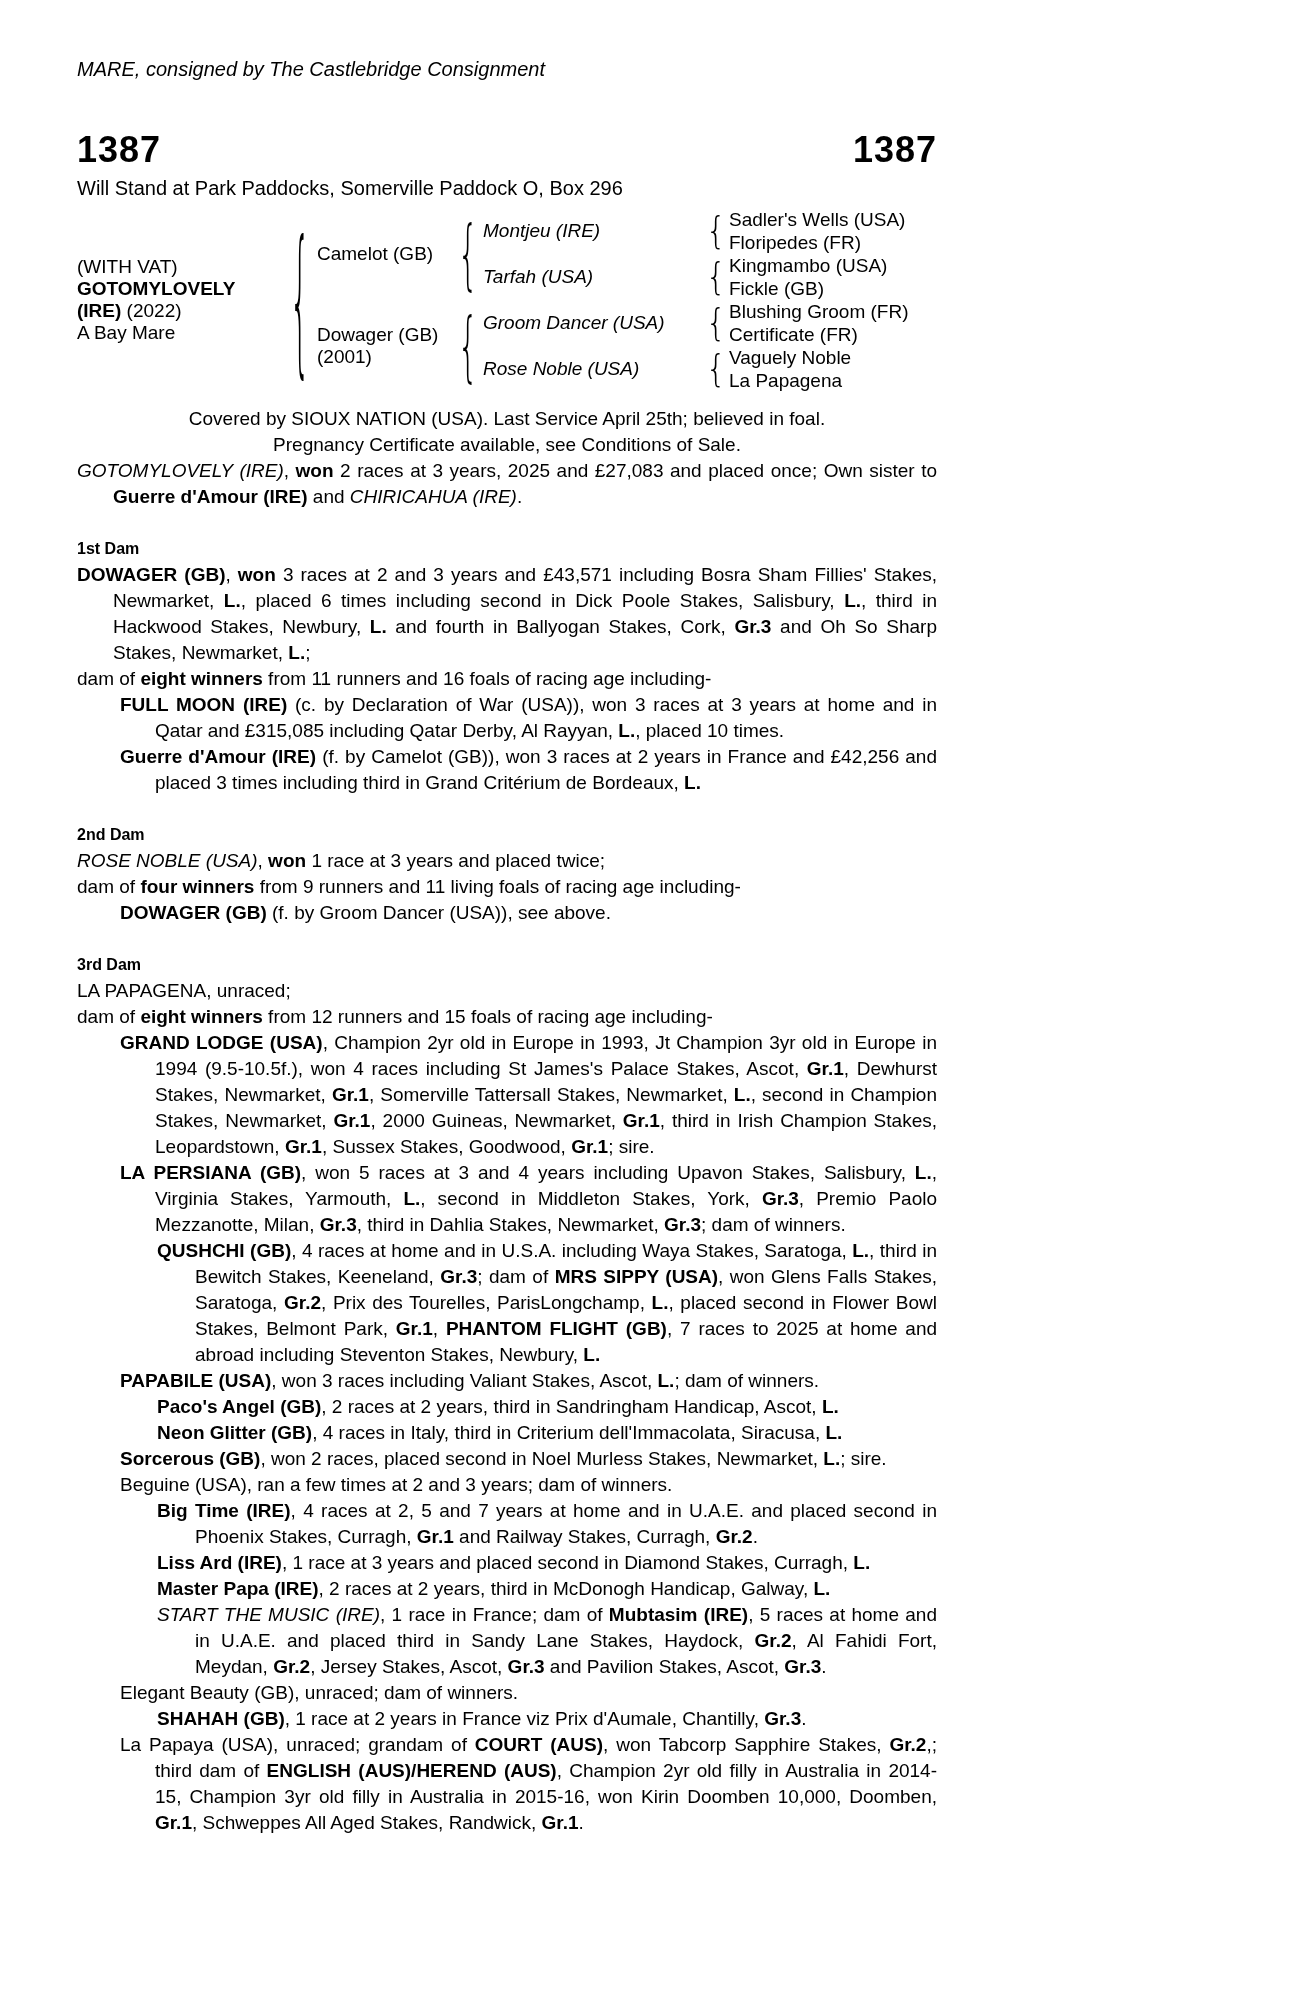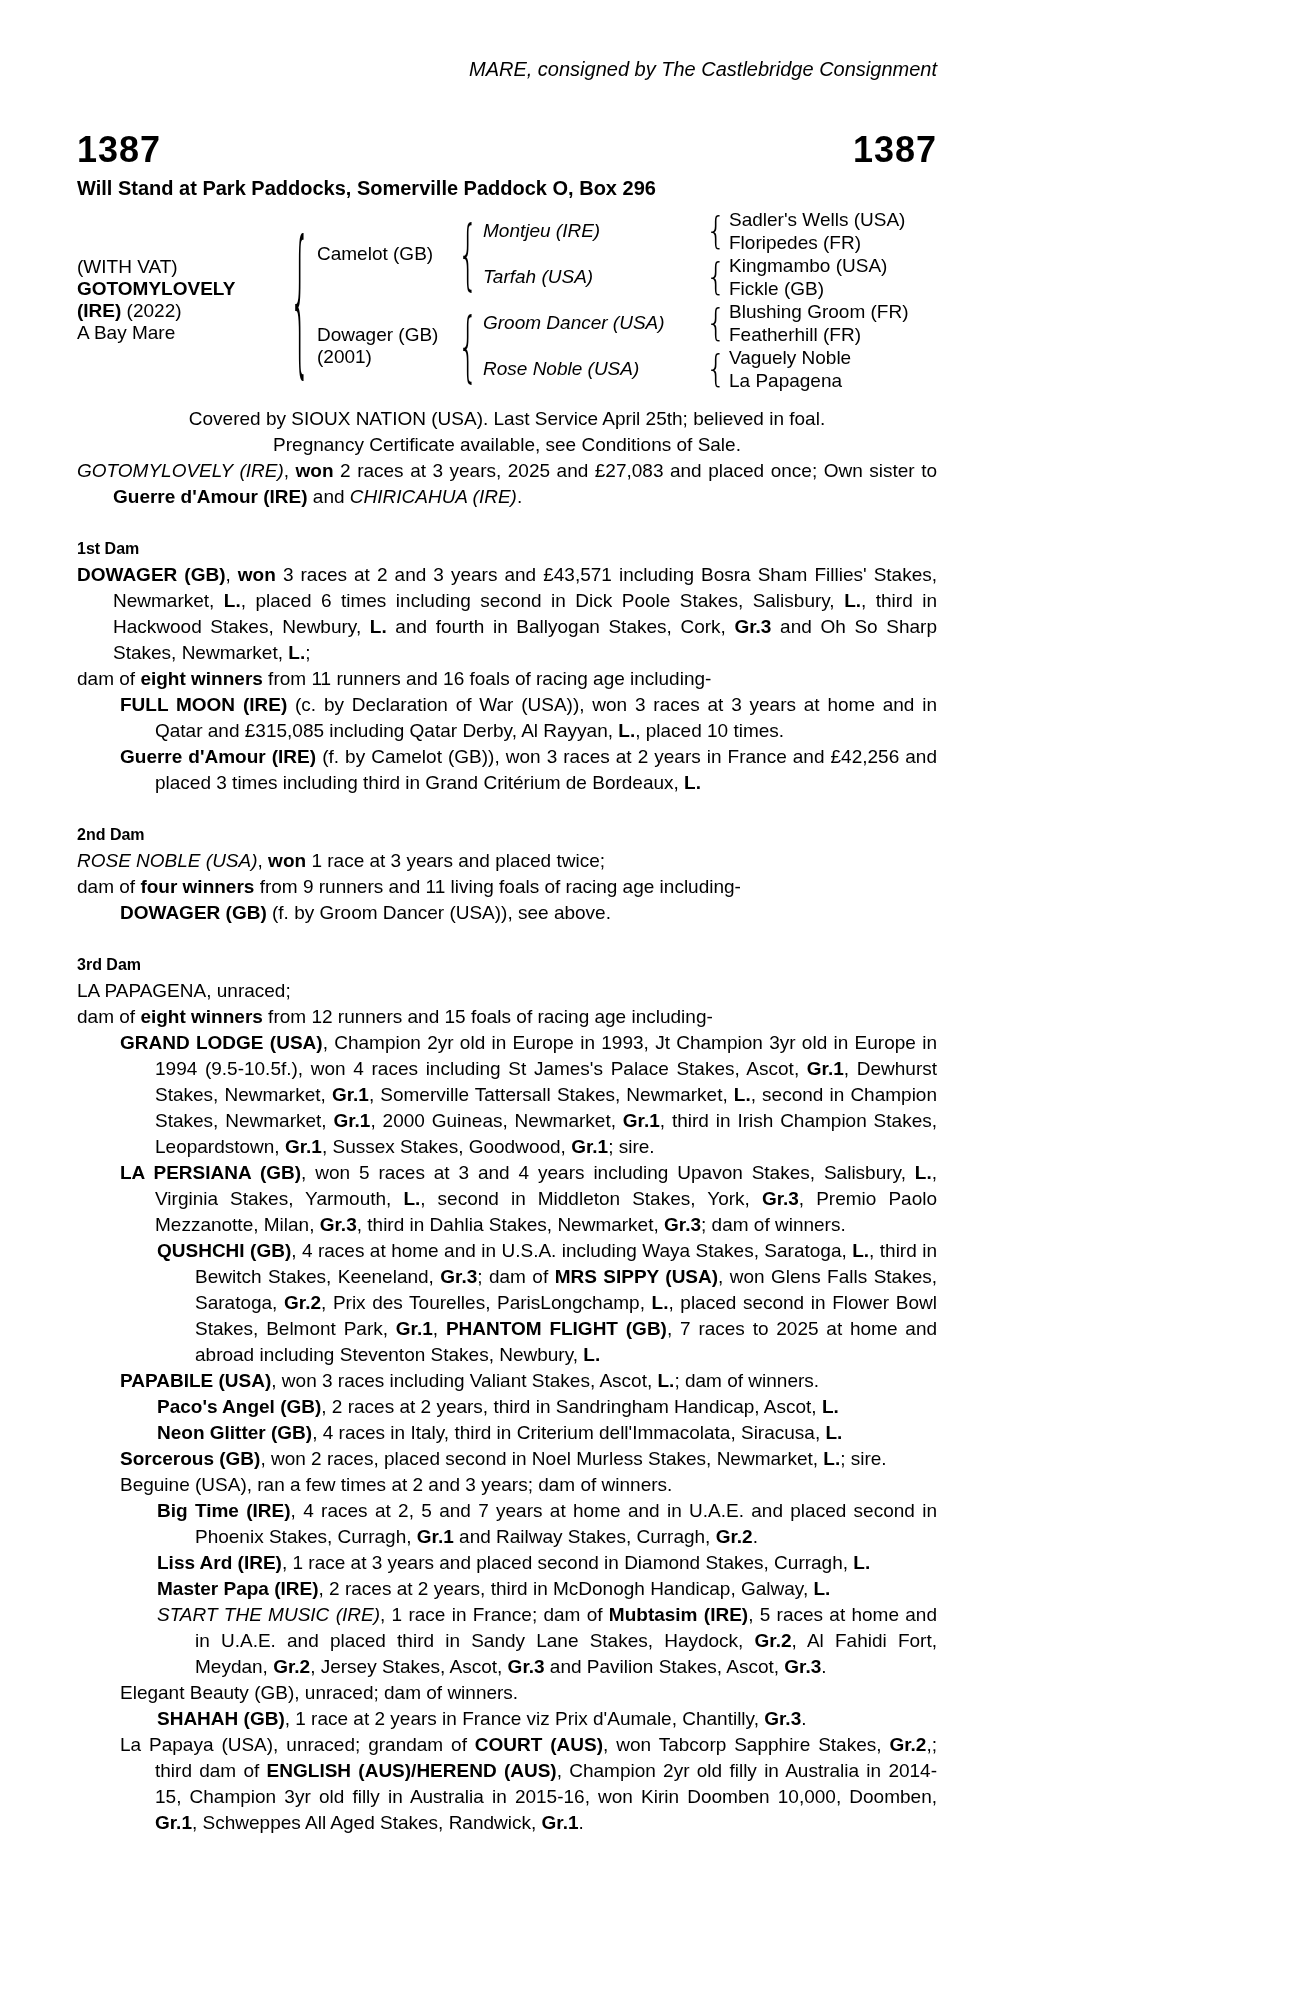--- a/index.html
+++ b/index.html
@@ -3,24 +3,24 @@
 <meta charset="utf-8">
 <style>
   html,body{margin:0;padding:0;background:#ffffff;}
   body{
     width:1315px;min-height:2000px;
     font-family:"Liberation Sans","DejaVu Sans",sans-serif;
     font-size:19px;color:#000;
     -webkit-font-smoothing:antialiased;
   }
   .page{padding:58px 378px 40px 77px;}
-  .consignor{text-align:right;font-style:italic;font-size:20px;}
+  .consignor{text-align:left;font-style:italic;font-size:20px;}
   .lot-row{display:flex;justify-content:space-between;align-items:baseline;margin-top:2px;}
   .lot-number{font-size:36px;font-weight:700;letter-spacing:1px;margin-top:46px;}
-  .stand-line{font-weight:700;font-size:20px;margin-top:6px;}
+  .stand-line{font-weight:400;font-size:20px;margin-top:6px;}
   
   .pedigree{
     display:grid;
     grid-template-columns:206px 34px 136px 30px 220px 26px 1fr;
     grid-template-rows:repeat(8,23px);
     margin-top:8px;
     line-height:22px;
   }
   .ped-name-block{grid-column:1;grid-row:1/9;align-self:center;}
   .ped-name-block div{line-height:22px;}
@@ -109,21 +109,21 @@
       </div>
     <div class="brace b2 r78">
         <span>{</span>
       </div>
 
     <div class="gen3 g3r1">Sadler's Wells (USA)</div>
     <div class="gen3 g3r2">Floripedes (FR)</div>
     <div class="gen3 g3r3">Kingmambo (USA)</div>
     <div class="gen3 g3r4">Fickle (GB)</div>
     <div class="gen3 g3r5">Blushing Groom (FR)</div>
-    <div class="gen3 g3r6">Featherhill (FR)</div>
+    <div class="gen3 g3r6">Certificate (FR)</div>
     <div class="gen3 g3r7">Vaguely Noble</div>
     <div class="gen3 g3r8">La Papagena</div>
   </div>
 
   <div class="covered-block">
     <div class="centered-line">Covered by SIOUX NATION (USA). Last Service April 25th; believed in foal.</div>
     <div class="centered-line">Pregnancy Certificate available, see Conditions of Sale.</div>
   </div>
 
   <div class="text-block">

